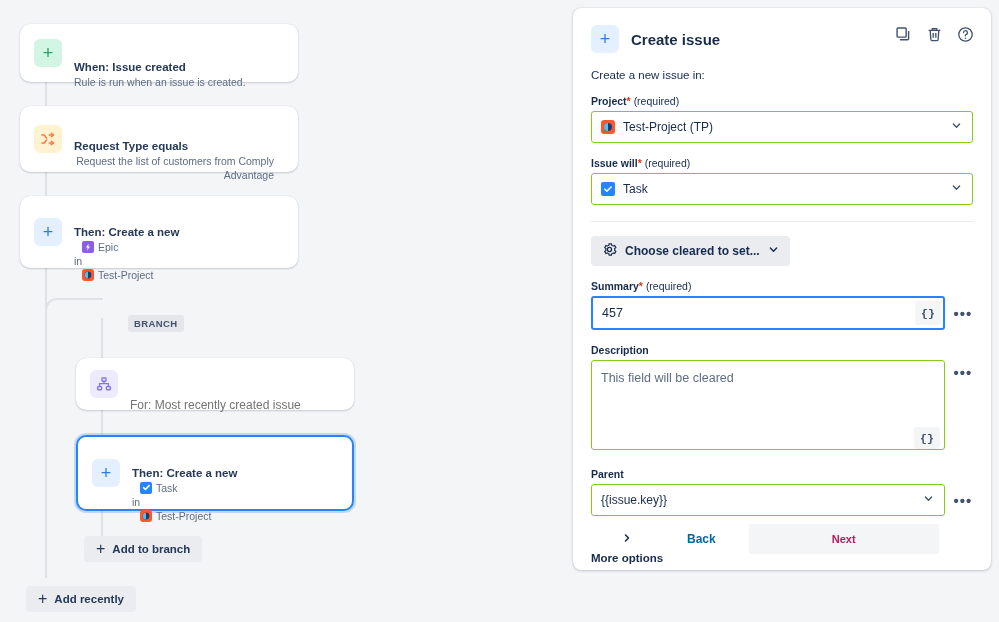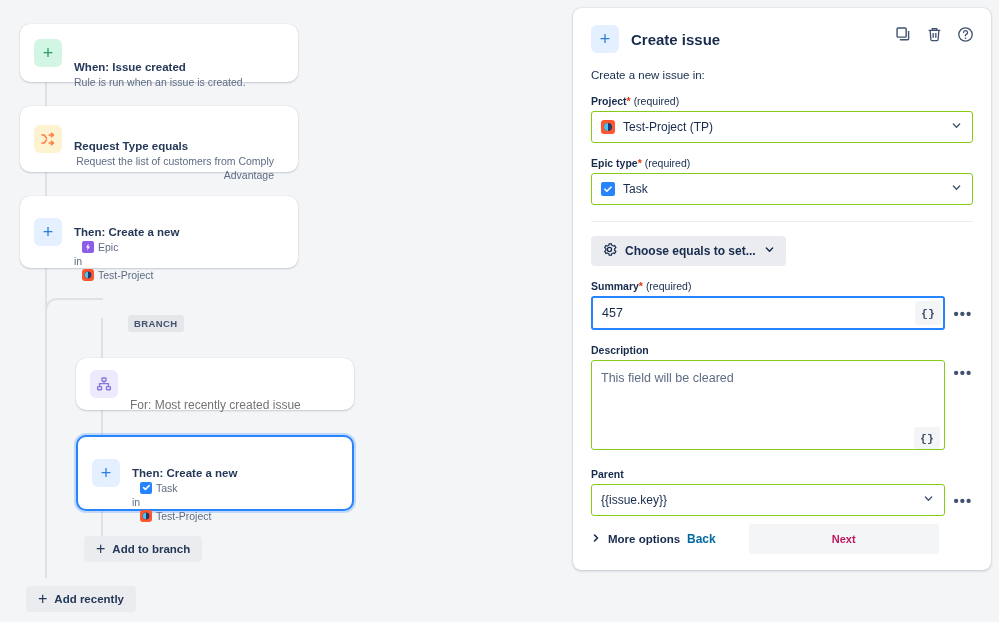--- a/index.html
+++ b/index.html
@@ -168,21 +168,21 @@
     background: none; border: none; cursor: pointer;
     color: #42526e; font-size: 15px; font-weight: 700; letter-spacing: 1px;
     display: flex; align-items: center; justify-content: center;
     padding: 0;
   }
   .dots.ta { height: 24px; align-items: flex-start; padding-top: 4px; }
 
   .more-options {
     margin-top: 17px; display: inline-flex; align-items: center; gap: 7px;
     background: none; border: none; padding: 0; cursor: pointer;
-    font-family: inherit; font-size: 11.5px; font-weight: 700; color: #172b4d;
+    font-family: inherit; font-size: 11.5px; font-weight: 700; color: #172b4d; flex-direction: column;
   }
 
   .p-footer {
     position: absolute; left: 0; right: 0; bottom: 0; height: 62px;
     display: flex; align-items: center; padding: 0 18px;
   }
   .btn-back {
     background: none; border: none; cursor: pointer;
     font-family: inherit; font-size: 12px; font-weight: 700; color: #0369a1;
     padding: 0 14px; height: 30px; margin-left: 82px;
@@ -366,21 +366,21 @@
         <span class="sel-txt">Test-Project (TP)</span>
         <span class="chev">
           <svg width="11" height="11" viewBox="0 0 12 12" fill="none" stroke="#42526e" stroke-width="1.5" stroke-linecap="round" stroke-linejoin="round">
               <path d="M2.6 4.4 6 7.8l3.4-3.4"></path>
             </svg>
         </span>
       </div>
 
       
       <div class="flabel">
-        <span>Epic type</span><span class="req">*</span> <span class="opt">(required)</span>
+        <span>Issue will</span><span class="req">*</span> <span class="opt">(required)</span>
       </div>
       <div class="select">
         <span class="sel-ico task">
           <svg width="10" height="10" viewBox="0 0 10 10">
               <path d="M1.9 5.2 3.9 7.2 8.1 3" stroke="#fff" stroke-width="1.6" fill="none" stroke-linecap="round" stroke-linejoin="round"></path>
             </svg>
         </span>
         <span class="sel-txt">Task</span>
         <span class="chev">
           <svg width="11" height="11" viewBox="0 0 12 12" fill="none" stroke="#42526e" stroke-width="1.5" stroke-linecap="round" stroke-linejoin="round">
@@ -392,21 +392,21 @@
       <div class="divider"></div>
 
       
       <button class="chooser">
         <span>
           <svg width="15" height="15" viewBox="0 0 16 16" fill="#172b4d">
             <path d="M8 5.1A2.9 2.9 0 1 0 8 10.9 2.9 2.9 0 0 0 8 5.1zm0 4.4a1.5 1.5 0 1 1 0-3 1.5 1.5 0 0 1 0 3z"></path>
             <path d="M13.6 8c0-.4 0-.7-.1-1l1.3-1-1.3-2.2-1.5.6c-.5-.4-1-.7-1.6-.9L10.1 2H7.6l-.3 1.5c-.6.2-1.1.5-1.6.9l-1.5-.6L2.9 6l1.3 1c-.1.3-.1.6-.1 1s0 .7.1 1l-1.3 1 1.3 2.2 1.5-.6c.5.4 1 .7 1.6.9l.3 1.5h2.5l.3-1.5c.6-.2 1.1-.5 1.6-.9l1.5.6 1.3-2.2-1.3-1c.1-.3.1-.6.1-1z" fill="none" stroke="#172b4d" stroke-width="1.25"></path>
           </svg>
         </span>
-        <span>Choose equals to set...</span>
+        <span>Choose cleared to set...</span>
         <span>
           <svg width="11" height="11" viewBox="0 0 12 12" fill="none" stroke="#172b4d" stroke-width="1.6" stroke-linecap="round" stroke-linejoin="round">
               <path d="M2.6 4.4 6 7.8l3.4-3.4"></path>
             </svg>
         </span>
       </button>
 
       
       <div class="flabel">
         <span>Summary</span><span class="req">*</span> <span class="opt">(required)</span>

